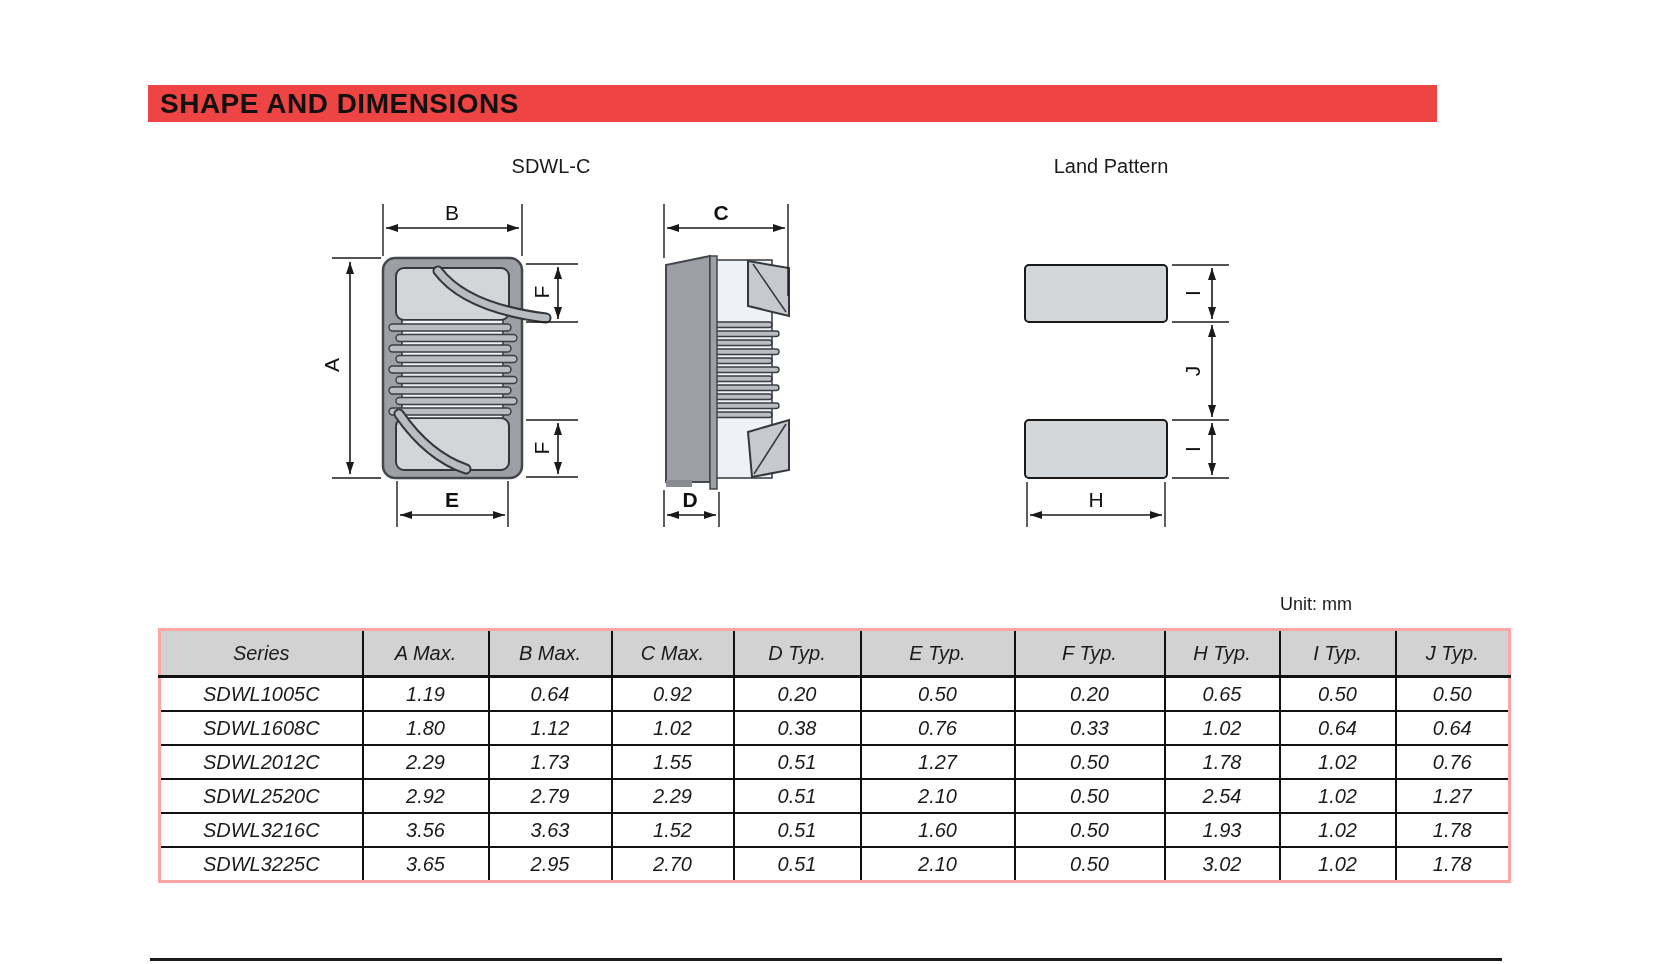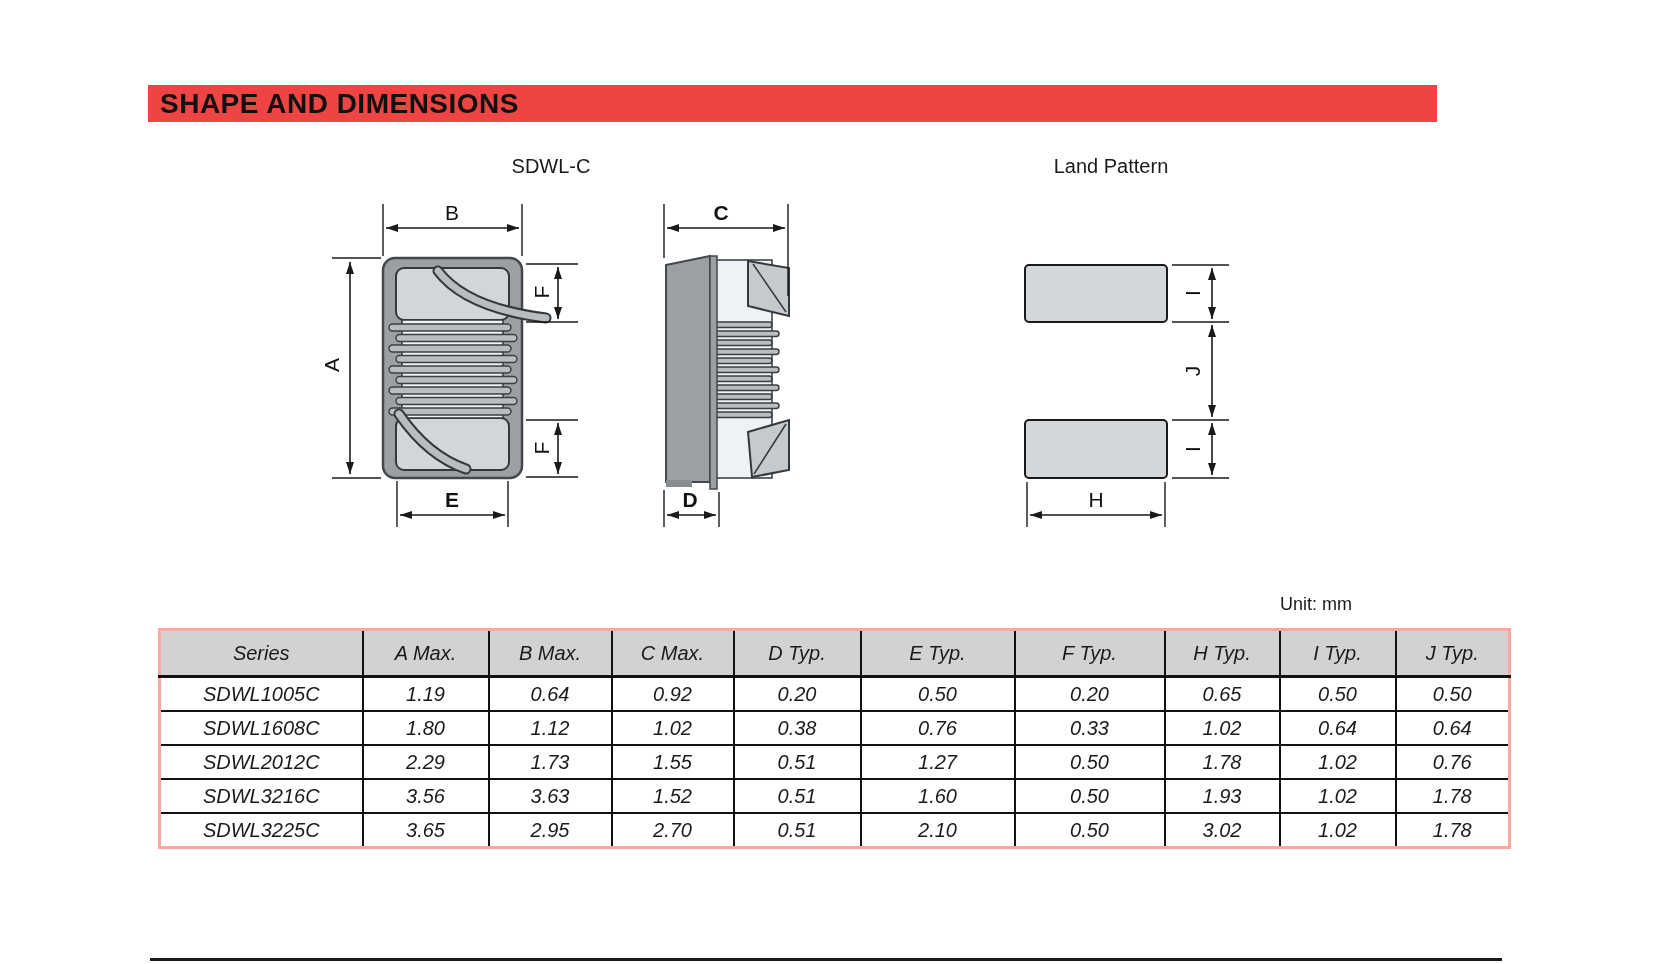--- a/index.html
+++ b/index.html
@@ -217,20 +217,32 @@
         <td>1.73</td>
         <td>1.55</td>
         <td>0.51</td>
         <td>1.27</td>
         <td>0.50</td>
         <td>1.78</td>
         <td>1.02</td>
         <td>0.76</td>
       </tr>
       <tr>
+        <td>SDWL2520C</td>
+        <td>2.92</td>
+        <td>2.79</td>
+        <td>2.29</td>
+        <td>0.51</td>
+        <td>2.10</td>
+        <td>0.50</td>
+        <td>2.54</td>
+        <td>1.02</td>
+        <td>1.27</td>
+      </tr>
+      <tr>
         <td>SDWL3216C</td>
         <td>3.56</td>
         <td>3.63</td>
         <td>1.52</td>
         <td>0.51</td>
         <td>1.60</td>
         <td>0.50</td>
         <td>1.93</td>
         <td>1.02</td>
         <td>1.78</td>

